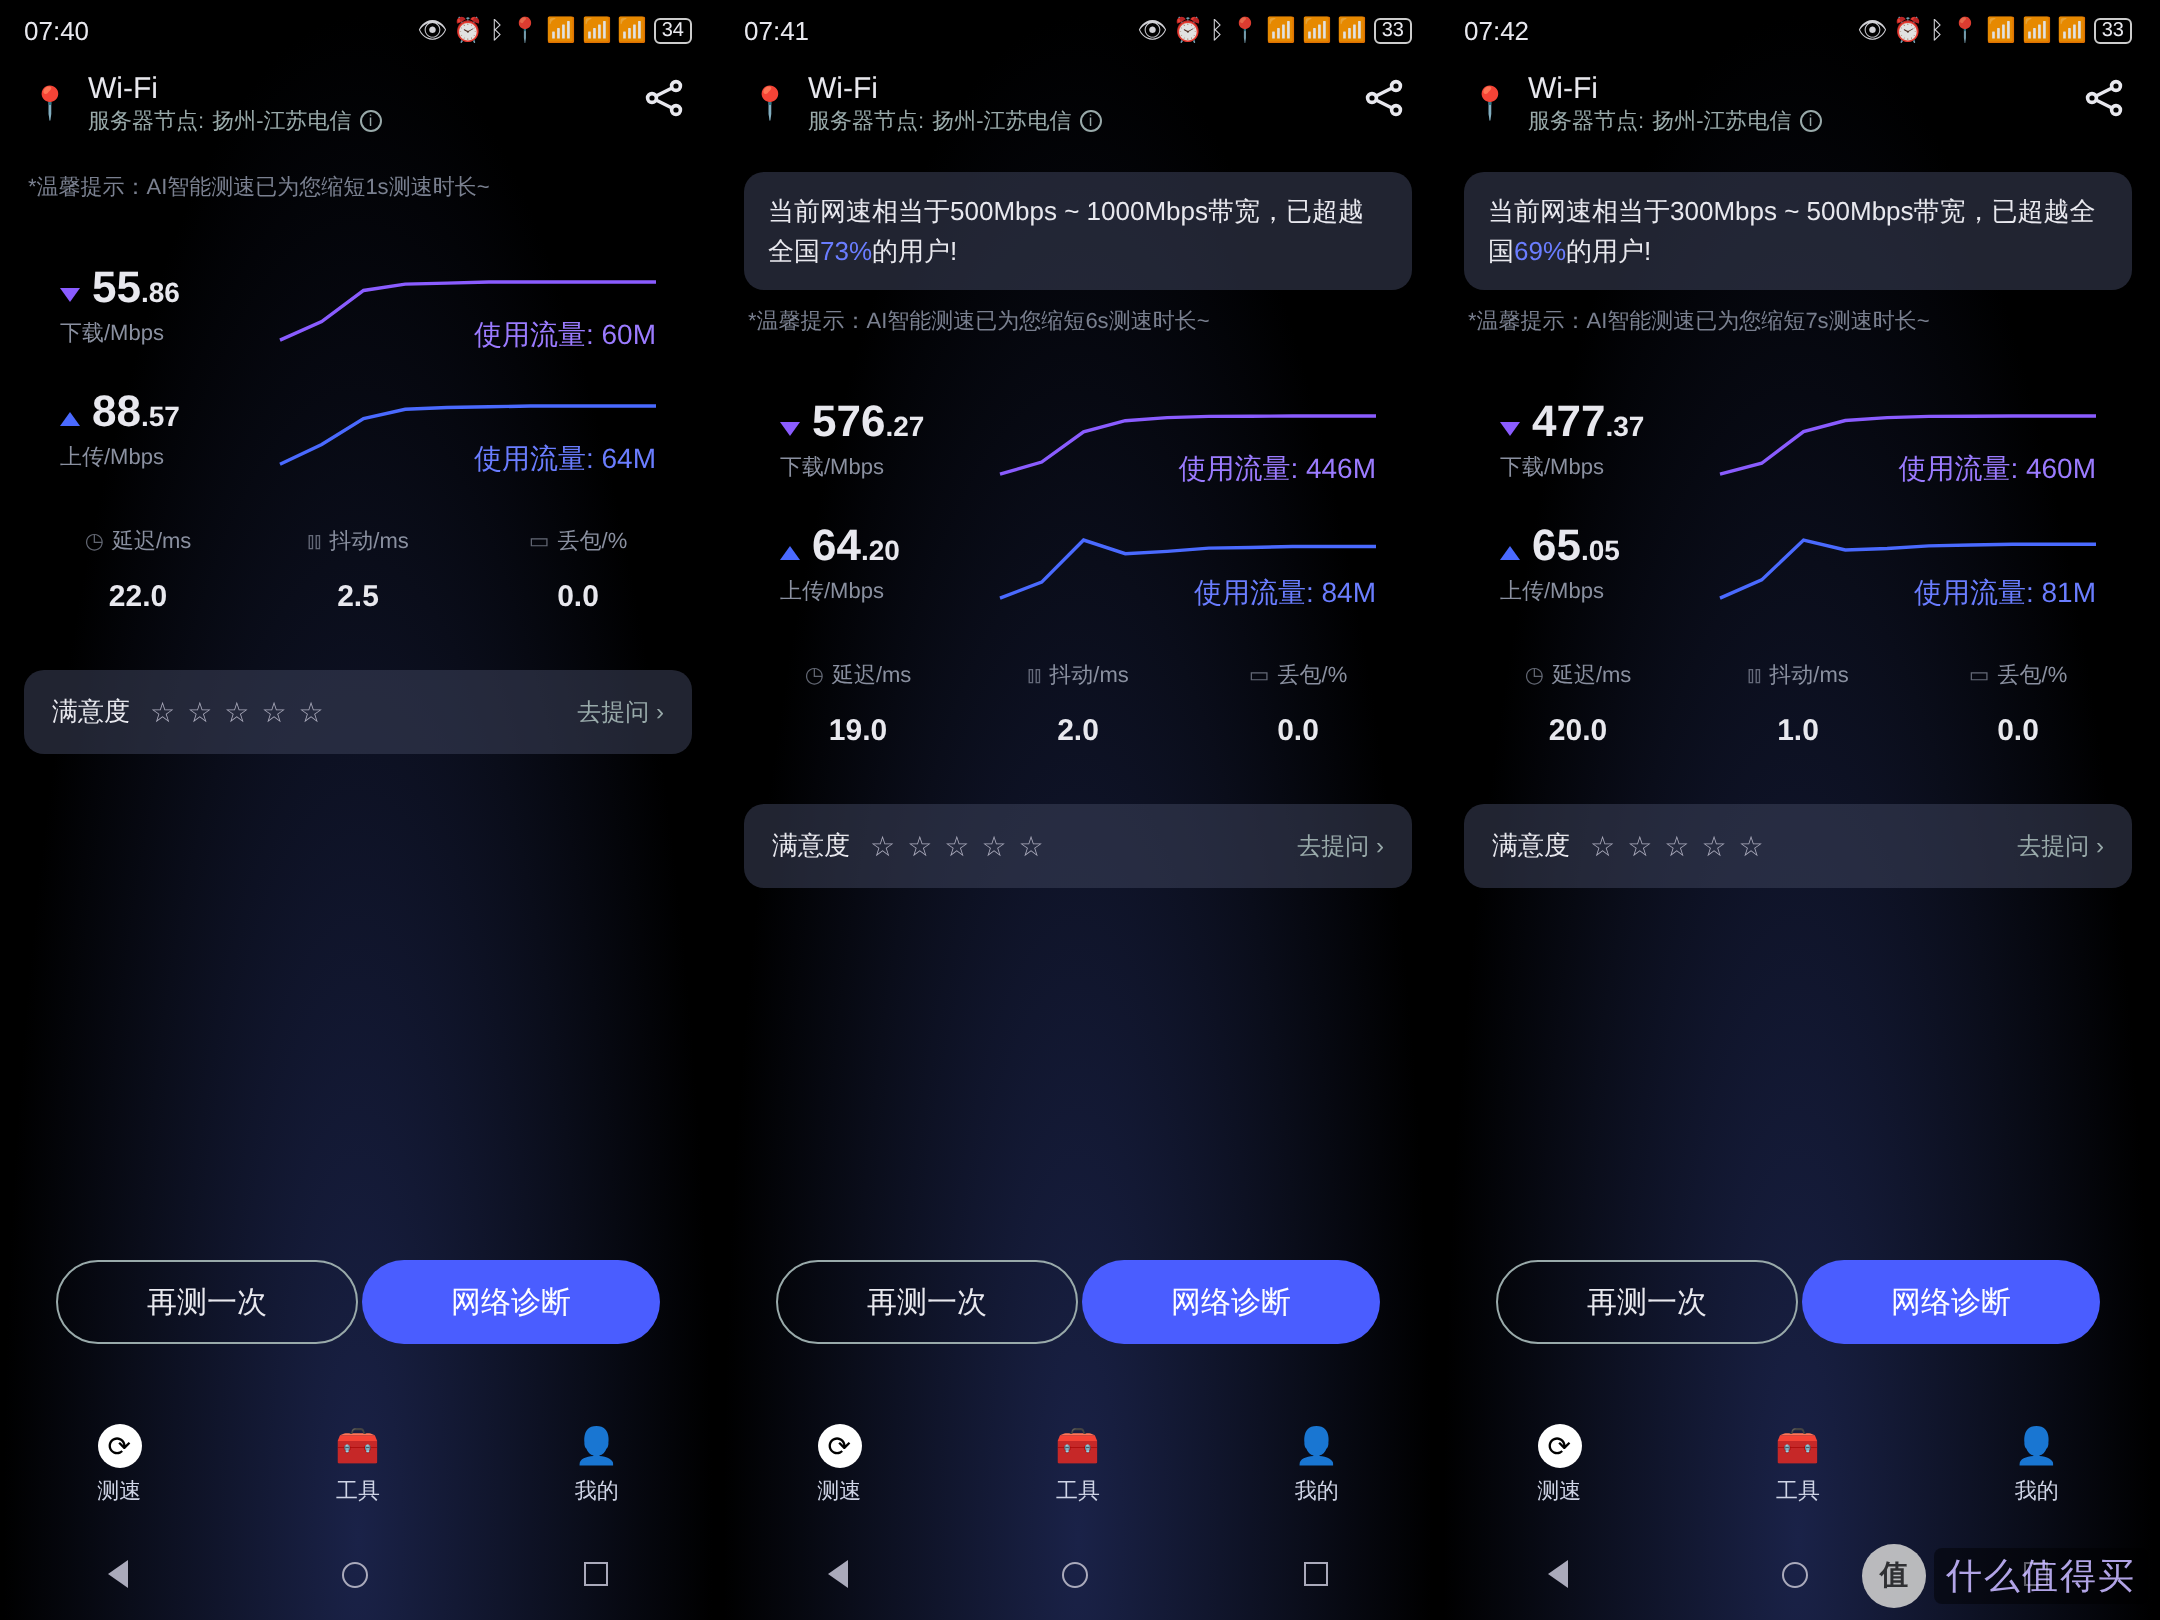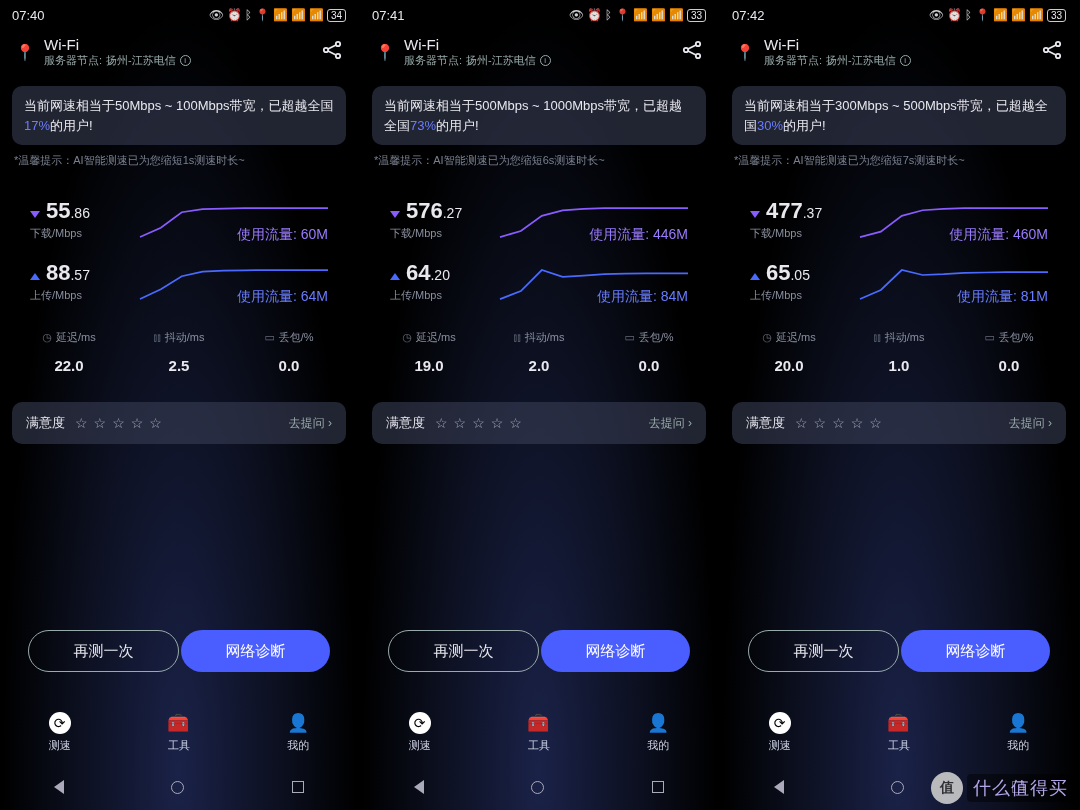--- a/index.html
+++ b/index.html
@@ -54,21 +54,21 @@
     background: rgba(60,65,90,.55); border-radius:10px;
     font-size:13px; line-height:1.5;
   }
   .banner .pct { color:#6a7dff; }
   .tip { margin:8px 14px 0; font-size:11px; color:#7a8090; }
 
   .speed-block { margin: 30px 30px 0; }
   .speed-row { display:flex; align-items:flex-start; margin-bottom:4px; }
   .sr-left { width:110px; }
   .sr-val { font-size:22px; font-weight:600; display:flex; align-items:baseline;}
-  .sr-val .dec { font-size:14px; font-weight:400;}
+  .sr-val .dec { font-size:14px; font-weight:700;}
   .sr-label { font-size:11px; color:#8a90a0; margin-top:2px;}
   .tri { display:inline-block; width:0;height:0;border-left:5px solid transparent;border-right:5px solid transparent; margin-right:6px;}
   .tri.down { border-top:7px solid #8a5cff; margin-bottom:2px;}
   .tri.up   { border-bottom:7px solid #4a6aff; margin-bottom:-1px;}
   .sr-graph { flex:1; position:relative; height:44px; }
   .sr-graph svg { width:100%; height:100%; overflow:visible;}
   .sr-usage { position:absolute; right:0; bottom:-2px; font-size:14px; }
   .sr-usage.dl { color:#9b7bff; }
   .sr-usage.ul { color:#6a7dff; }
   .dl-path { stroke:#8a5cff; stroke-width:2; fill:none; }
@@ -137,23 +137,20 @@
       <span class="share">
         <svg width="24" height="24" viewBox="0 0 24 24" fill="none" stroke="#e8e8ee" stroke-width="1.8">
           <circle cx="6" cy="12" r="2.2"></circle>
           <circle cx="18" cy="6" r="2.2"></circle>
           <circle cx="18" cy="18" r="2.2"></circle>
           <path d="M8 11 L16 7 M8 13 L16 17"></path>
         </svg>
       </span>
     </div>
 
-    <div class="banner">
-      <span>当前网速相当于50Mbps ~ 100Mbps带宽，已超越全国</span><span class="pct">17%</span><span>的用户!</span>
-    </div>
     <div class="tip">
       <span>*温馨提示：AI智能测速已为您缩短</span><span>1s</span><span>测速时长~</span>
     </div>
 
     <div class="speed-block">
       <div class="speed-row">
         <div class="sr-left">
           <div class="sr-val">
             <span class="tri down"></span>
             <span>55</span>
@@ -418,21 +415,21 @@
         <svg width="24" height="24" viewBox="0 0 24 24" fill="none" stroke="#e8e8ee" stroke-width="1.8">
           <circle cx="6" cy="12" r="2.2"></circle>
           <circle cx="18" cy="6" r="2.2"></circle>
           <circle cx="18" cy="18" r="2.2"></circle>
           <path d="M8 11 L16 7 M8 13 L16 17"></path>
         </svg>
       </span>
     </div>
 
     <div class="banner">
-      <span>当前网速相当于300Mbps ~ 500Mbps带宽，已超越全国</span><span class="pct">30%</span><span>的用户!</span>
+      <span>当前网速相当于300Mbps ~ 500Mbps带宽，已超越全国</span><span class="pct">69%</span><span>的用户!</span>
     </div>
     <div class="tip">
       <span>*温馨提示：AI智能测速已为您缩短</span><span>7s</span><span>测速时长~</span>
     </div>
 
     <div class="speed-block">
       <div class="speed-row">
         <div class="sr-left">
           <div class="sr-val">
             <span class="tri down"></span>

